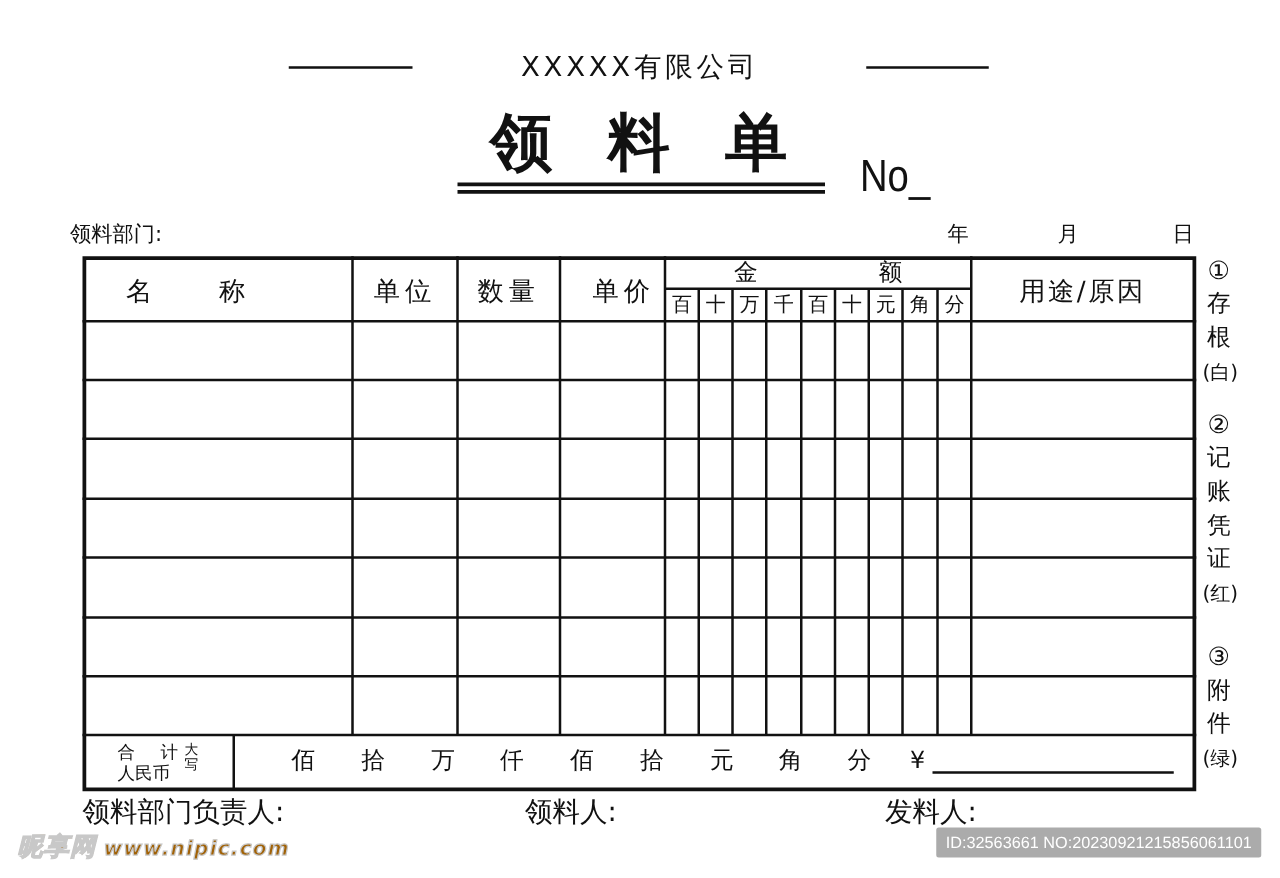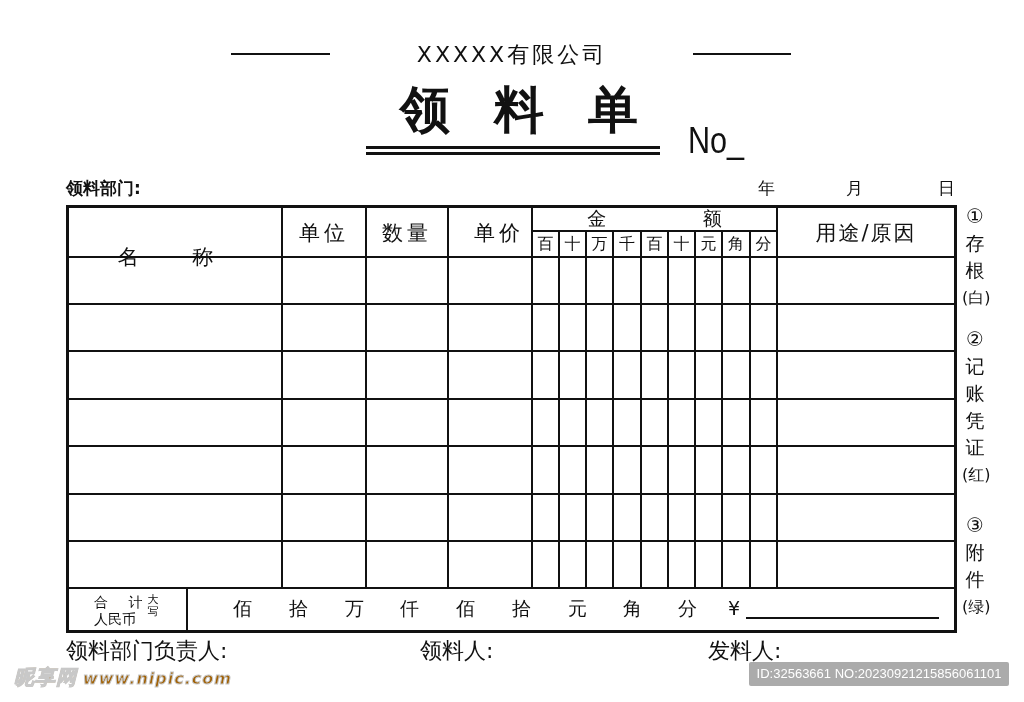--- a/index.html
+++ b/index.html
@@ -3,22 +3,22 @@
   <meta charset="utf-8">
   <style>
     * { margin: 0; padding: 0; box-sizing: border-box; }
     html, body { width: 1024px; height: 702px; background: #ffffff; overflow: hidden; }
     body { position: relative; font-family: "DejaVu Sans", "Liberation Sans", sans-serif; color: #111; }
 
     
     .company-line { position: absolute; top: 53px; height: 2px; background: #111; }
     .company { position: absolute; left: 330px; width: 364px; top: 40px; text-align: center;
       font-size: 22px; letter-spacing: 3px; line-height: 30px; }
-    .title { position: absolute; left: 370px; width: 290px; top: 84px; text-align: right;
-      font-family: Liberation Mono, monospace; font-size: 50px; font-weight: bold;
+    .title { position: absolute; left: 370px; width: 290px; top: 84px; text-align: left;
+      font-family: Liberation Serif, serif; font-size: 50px; font-weight: bold;
       line-height: 60px; letter-spacing: 0; }
     .title span { display: inline-block; margin: 0 22px; }
     .title-underline { position: absolute; left: 366px; width: 294px; height: 3px; background: #111; }
     .no-label { position: absolute; left: 688px; top: 121px; font-family: "Liberation Sans", sans-serif;
       font-size: 36px; line-height: 40px; transform: scaleX(0.85); transform-origin: left; }
 
     .meta-row { position: absolute; top: 177px; font-size: 17px; line-height: 22px; }
 
     
     .table { position: absolute; left: 66px; top: 205px; width: 891px; height: 428px;
@@ -59,21 +59,21 @@
 <div class="company">XXXXX有限公司</div>
 <div class="company-line" style="left:693px;width:98px;"></div>
 
 <div class="title">
   <span>领</span><span>料</span><span>单</span>
 </div>
 <div class="title-underline" style="top:146px;"></div>
 <div class="title-underline" style="top:152px;"></div>
 <div class="no-label">No_</div>
 
-<div class="meta-row" style="left:66px;font-weight:bold;">领料部门:</div>
+<div class="meta-row" style="left:56px;">领料部门:</div>
 <div class="meta-row" style="left:758px;">年</div>
 <div class="meta-row" style="left:846px;">月</div>
 <div class="meta-row" style="left:938px;">日</div>
 
 <div class="table"></div>
 
 <div class="hline" style="left:66px;width:891px;top:256px;"></div>
 <div class="hline" style="left:66px;width:891px;top:303px;"></div>
 <div class="hline" style="left:66px;width:891px;top:350px;"></div>
 <div class="hline" style="left:66px;width:891px;top:398px;"></div>
@@ -94,21 +94,21 @@
 <div class="vline thin" style="left:585px;top:231px;height:357px;"></div>
 <div class="vline thin" style="left:612px;top:231px;height:357px;"></div>
 <div class="vline thin" style="left:640px;top:231px;height:357px;"></div>
 <div class="vline thin" style="left:667px;top:231px;height:357px;"></div>
 <div class="vline thin" style="left:694px;top:231px;height:357px;"></div>
 <div class="vline thin" style="left:721px;top:231px;height:357px;"></div>
 <div class="vline thin" style="left:749px;top:231px;height:357px;"></div>
 
 <div class="vline" style="left:186px;top:588px;height:44px;"></div>
 
-<div class="hdr" style="left:69px;width:193px;top:220px;white-space:pre;letter-spacing:0;margin-top:24px;">名        称</div>
+<div class="hdr" style="left:52px;width:193px;top:220px;white-space:pre;letter-spacing:0;">名        称</div>
 <div class="hdr" style="left:283px;width:82px;top:220px;">单位</div>
 <div class="hdr" style="left:367px;width:80px;top:220px;">数量</div>
 <div class="hdr" style="left:449px;width:100px;top:220px;">单价</div>
 <div class="hdr" style="left:533px;width:243px;top:205px;font-size:19px;letter-spacing:0;white-space:pre;">金                额</div>
 <div class="hdr" style="left:778px;width:176px;top:220px;letter-spacing:2px;">用途/原因</div>
 
 <div class="sub-hdr" style="left:533px;width:25px;top:234px;">百</div>
 <div class="sub-hdr" style="left:560px;width:25px;top:234px;">十</div>
 <div class="sub-hdr" style="left:587px;width:25px;top:234px;">万</div>
 <div class="sub-hdr" style="left:614px;width:26px;top:234px;">千</div>

